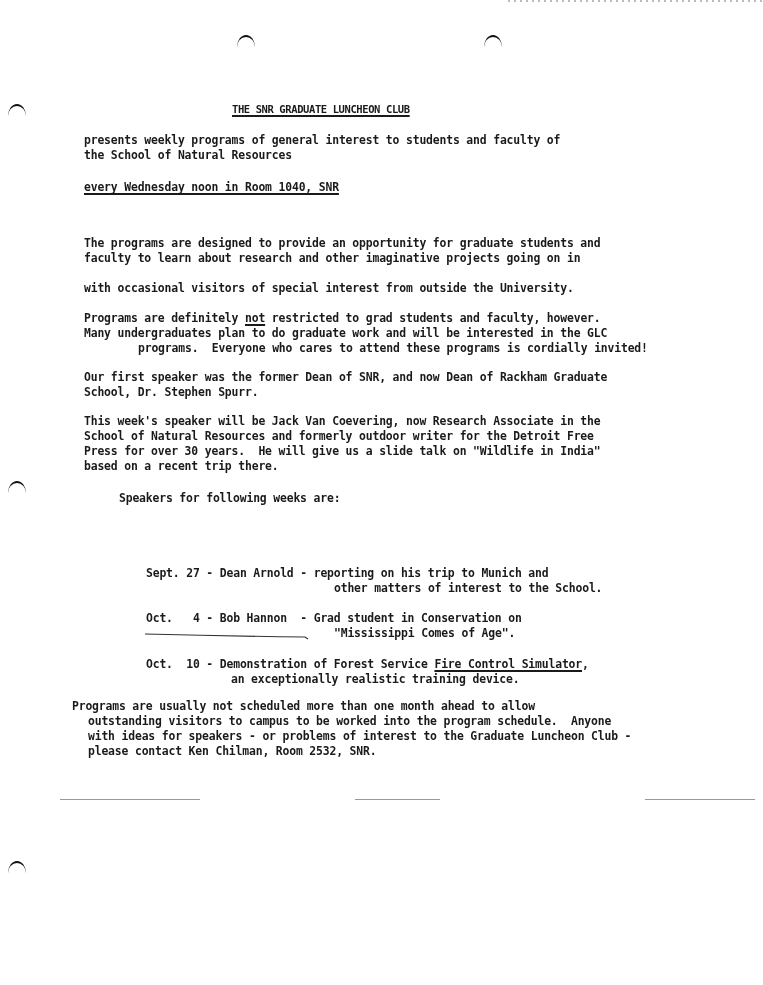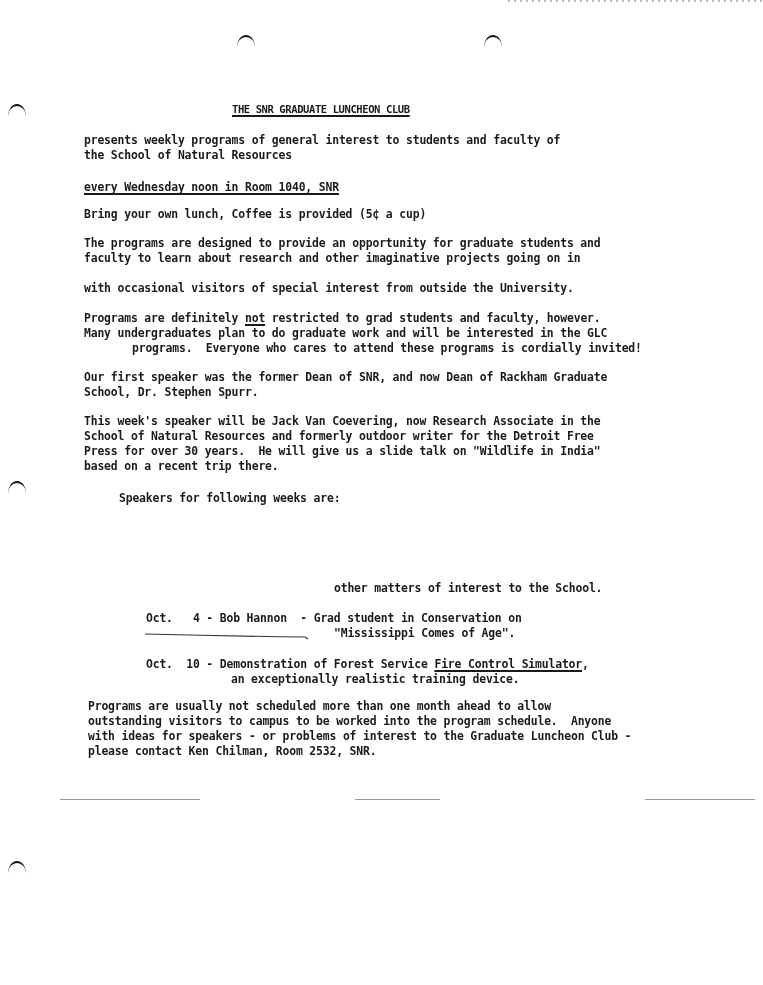--- a/index.html
+++ b/index.html
@@ -27,53 +27,53 @@
   <div class="arc" style="left:8px; top:481px;"></div>
   <div class="arc" style="left:8px; top:861px;"></div>
 
   <div class="t u" style="left:232px; top:102px; font-size:10.5px; letter-spacing:-0.4px;">THE SNR GRADUATE LUNCHEON CLUB</div>
 
   <div class="t" style="left:84px; top:133px;">presents weekly programs of general interest to students and faculty of</div>
   <div class="t" style="left:84px; top:148px;text-align:center;">the School of Natural Resources</div>
 
   <div class="t u" style="left:84px; top:180px;">every Wednesday noon in Room 1040, SNR</div>
 
-  <div class="t" style="left:84px; top:207px;">Bring your own lunch, Coffee is provided (5¢ a cup)</div>
 
   <div class="t" style="left:84px; top:236px;">The programs are designed to provide an opportunity for graduate students and</div>
   <div class="t" style="left:84px; top:251px;">faculty to learn about research and other imaginative projects going on in</div>
   <div class="t" style="left:84px; top:311px;"><span>Programs are definitely </span><span class="u">not</span><span> restricted to grad students and faculty, however.</span></div>
 
   <div class="t" style="left:84px; top:281px;">with occasional visitors of special interest from outside the University.</div>
   <div class="t" style="left:84px; top:326px;">Many undergraduates plan to do graduate work and will be interested in the GLC</div>
-  <div class="t" style="left:84px; top:341px;padding-left:48px;">programs.  Everyone who cares to attend these programs is cordially invited!</div>
+  <div class="t" style="left:90px; top:341px;padding-left:48px;">programs.  Everyone who cares to attend these programs is cordially invited!</div>
 
   <div class="t" style="left:84px; top:370px;">Our first speaker was the former Dean of SNR, and now Dean of Rackham Graduate</div>
   <div class="t" style="left:84px; top:385px;">School, Dr. Stephen Spurr.</div>
 
   <div class="t" style="left:84px; top:429px;">School of Natural Resources and formerly outdoor writer for the Detroit Free</div>
   <div class="t" style="left:84px; top:414px;">This week's speaker will be Jack Van Coevering, now Research Associate in the</div>
   <div class="t" style="left:84px; top:444px;">Press for over 30 years.  He will give us a slide talk on "Wildlife in India"</div>
   <div class="t" style="left:84px; top:459px;">based on a recent trip there.</div>
 
   <div class="t" style="left:119px; top:491px;">Speakers for following weeks are:</div>
 
 
+  <div class="t" style="left:146px; top:566px;">Sept. 27 - Dean Arnold - reporting on his trip to Munich and</div>
   <div class="t" style="left:334px; top:581px;">other matters of interest to the School.</div>
 
   <div class="t" style="left:146px; top:611px;">Oct.   4 - Bob Hannon  - Grad student in Conservation on</div>
   <div class="t" style="left:334px; top:626px;">"Mississippi Comes of Age".</div>
   <svg class="hand-line" viewBox="0 0 165 8">
     <path d="M0 2 Q80 4 160 5 L163 7" stroke="#333" stroke-width="1.2" fill="none"></path>
   </svg>
 
   <div class="t" style="left:146px; top:657px;"><span>Oct.  10 - Demonstration of Forest Service </span><span class="u">Fire Control Simulator</span><span>,</span></div>
   <div class="t" style="left:231px; top:672px;">an exceptionally realistic training device.</div>
 
-  <div class="t" style="left:88px; top:699px;text-align:center;">Programs are usually not scheduled more than one month ahead to allow</div>
+  <div class="t" style="left:72px; top:699px;text-align:center;">Programs are usually not scheduled more than one month ahead to allow</div>
   <div class="t" style="left:88px; top:729px;">with ideas for speakers - or problems of interest to the Graduate Luncheon Club -</div>
   <div class="t" style="left:88px; top:714px;">outstanding visitors to campus to be worked into the program schedule.  Anyone</div>
   <div class="t" style="left:88px; top:744px;">please contact Ken Chilman, Room 2532, SNR.</div>
 
   <div class="bottom-line" style="left:60px; width:140px;"></div>
   <div class="bottom-line" style="left:355px; width:85px;"></div>
   <div class="bottom-line" style="left:645px; width:110px;"></div>
 </div>
 
 </body></html>

